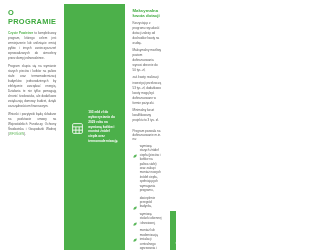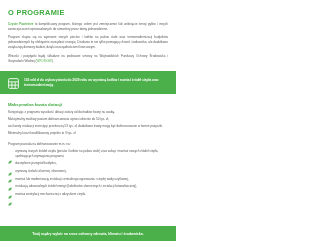--- a/index.html
+++ b/index.html
@@ -14,21 +14,21 @@
     font-family: "Liberation Sans", sans-serif;
     color: #4a4a4a;
     -webkit-font-smoothing: antialiased;
   }
   .page {
     width: 176px;
     height: 250px;
     position: relative;
     box-sizing: border-box;
     display: flex;
-    flex-direction: column;
+    flex-direction: row;
   }
   .section-pad {
     padding: 0 8px;
   }
   .heading {
     color: #3faa3f;
     font-weight: bold;
     font-size: 7.4px;
     letter-spacing: 0.3px;
     margin: 8px 0 5px 0;

